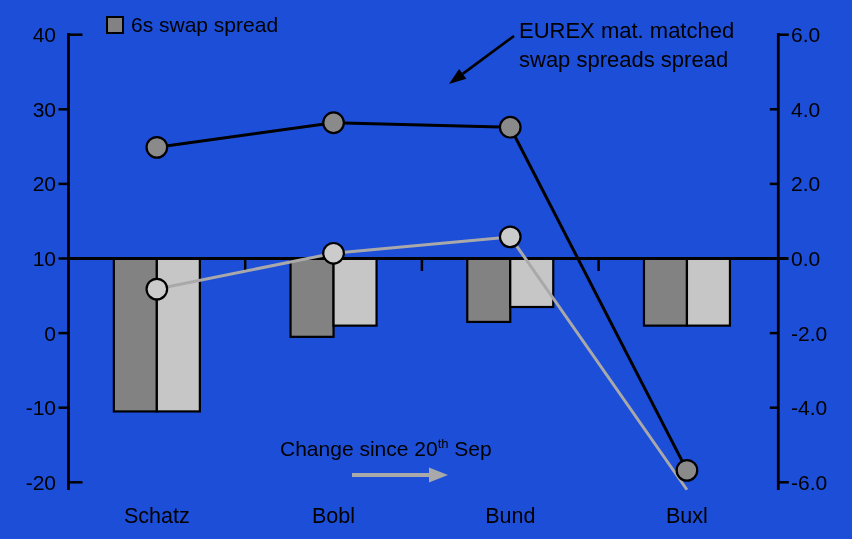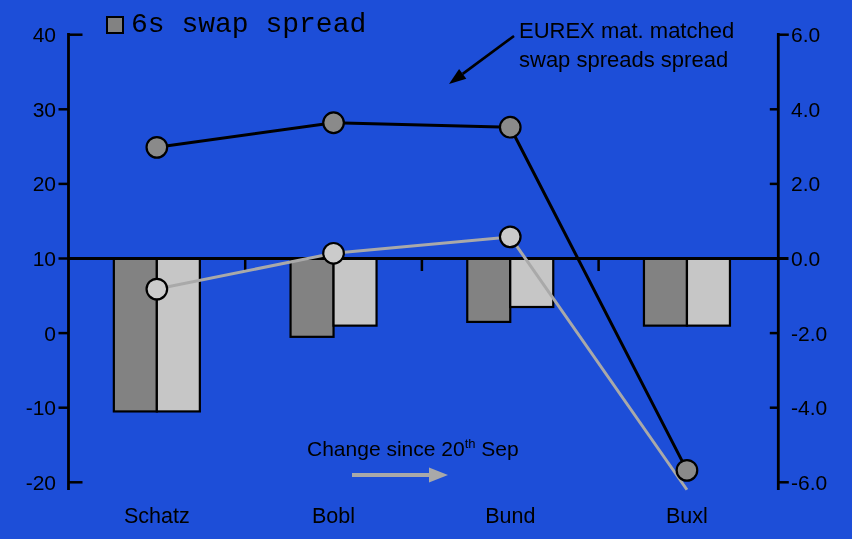--- a/index.html
+++ b/index.html
@@ -3,23 +3,23 @@
 <meta charset="utf-8">
 <style>
   html,body{margin:0;padding:0;background:#fff;}
   body{font-family:"Liberation Sans",sans-serif;}
   #stage{position:relative;width:852px;height:539px;background:#1d4ed8;overflow:hidden;}
   #chart-svg{position:absolute;left:0;top:0;}
   .overlay{position:absolute;color:#000;}
   #legend{left:106px;top:9px;}
   .legend-row{display:flex;align-items:center;height:31px;}
   .legend-swatch{width:14px;height:14px;border:2px solid #000;margin-right:7px;flex:0 0 auto;}
-  .legend-label{font-size:28px;white-space:nowrap;font-family:Liberation Mono, monospace;}
+  .legend-label{font-size:21px;white-space:nowrap;}
   #eurex-note{left:519px;top:16px;font-size:22px;line-height:29px;white-space:nowrap;}
-  #change-note{left:307px;top:437px;font-size:21px;white-space:nowrap;}
+  #change-note{left:280px;top:437px;font-size:21px;white-space:nowrap;}
   #change-note sup{font-size:13px;line-height:0;}
   text{font-family:"Liberation Sans",sans-serif;}
 </style>
 </head>
 <body>
 
 <div id="stage">
 
   <svg id="chart-svg" width="852" height="539" viewBox="0 0 852 539">
 

